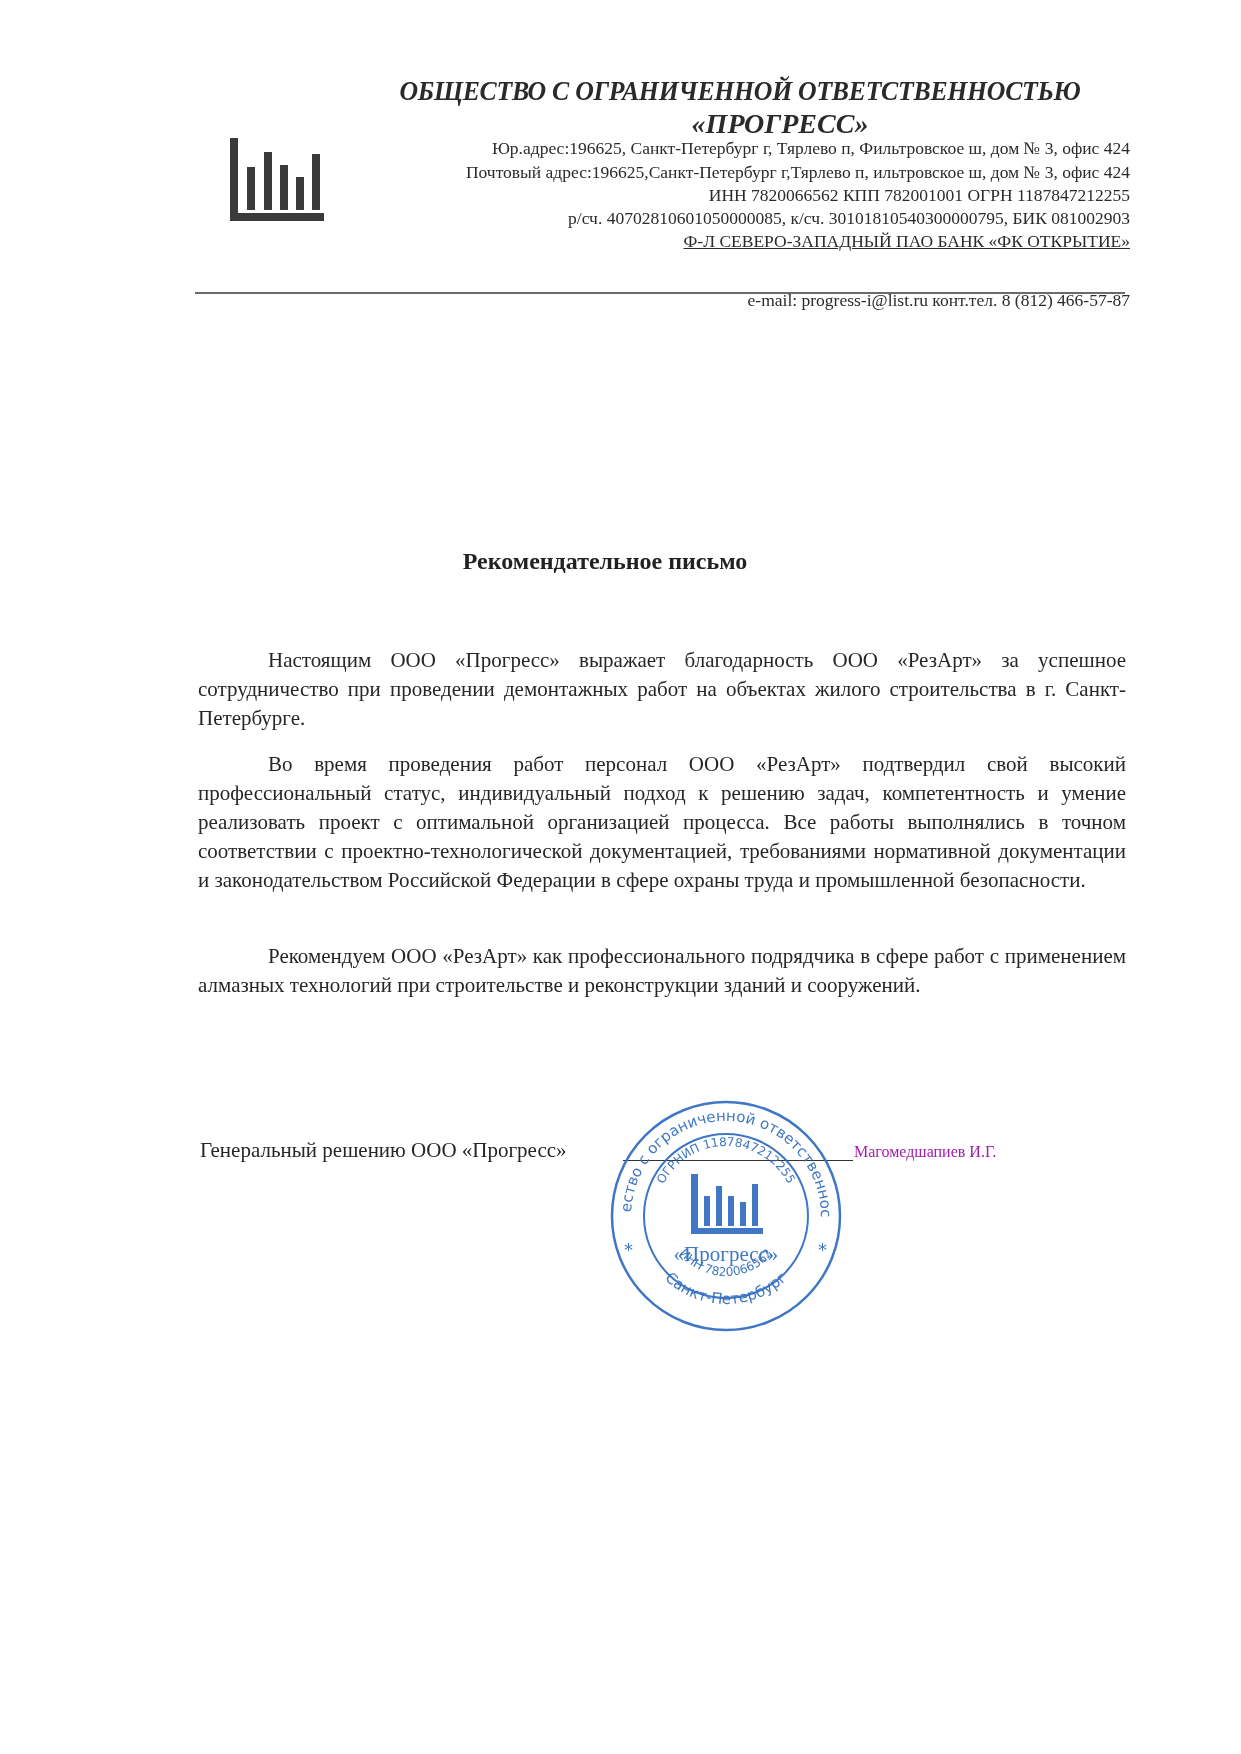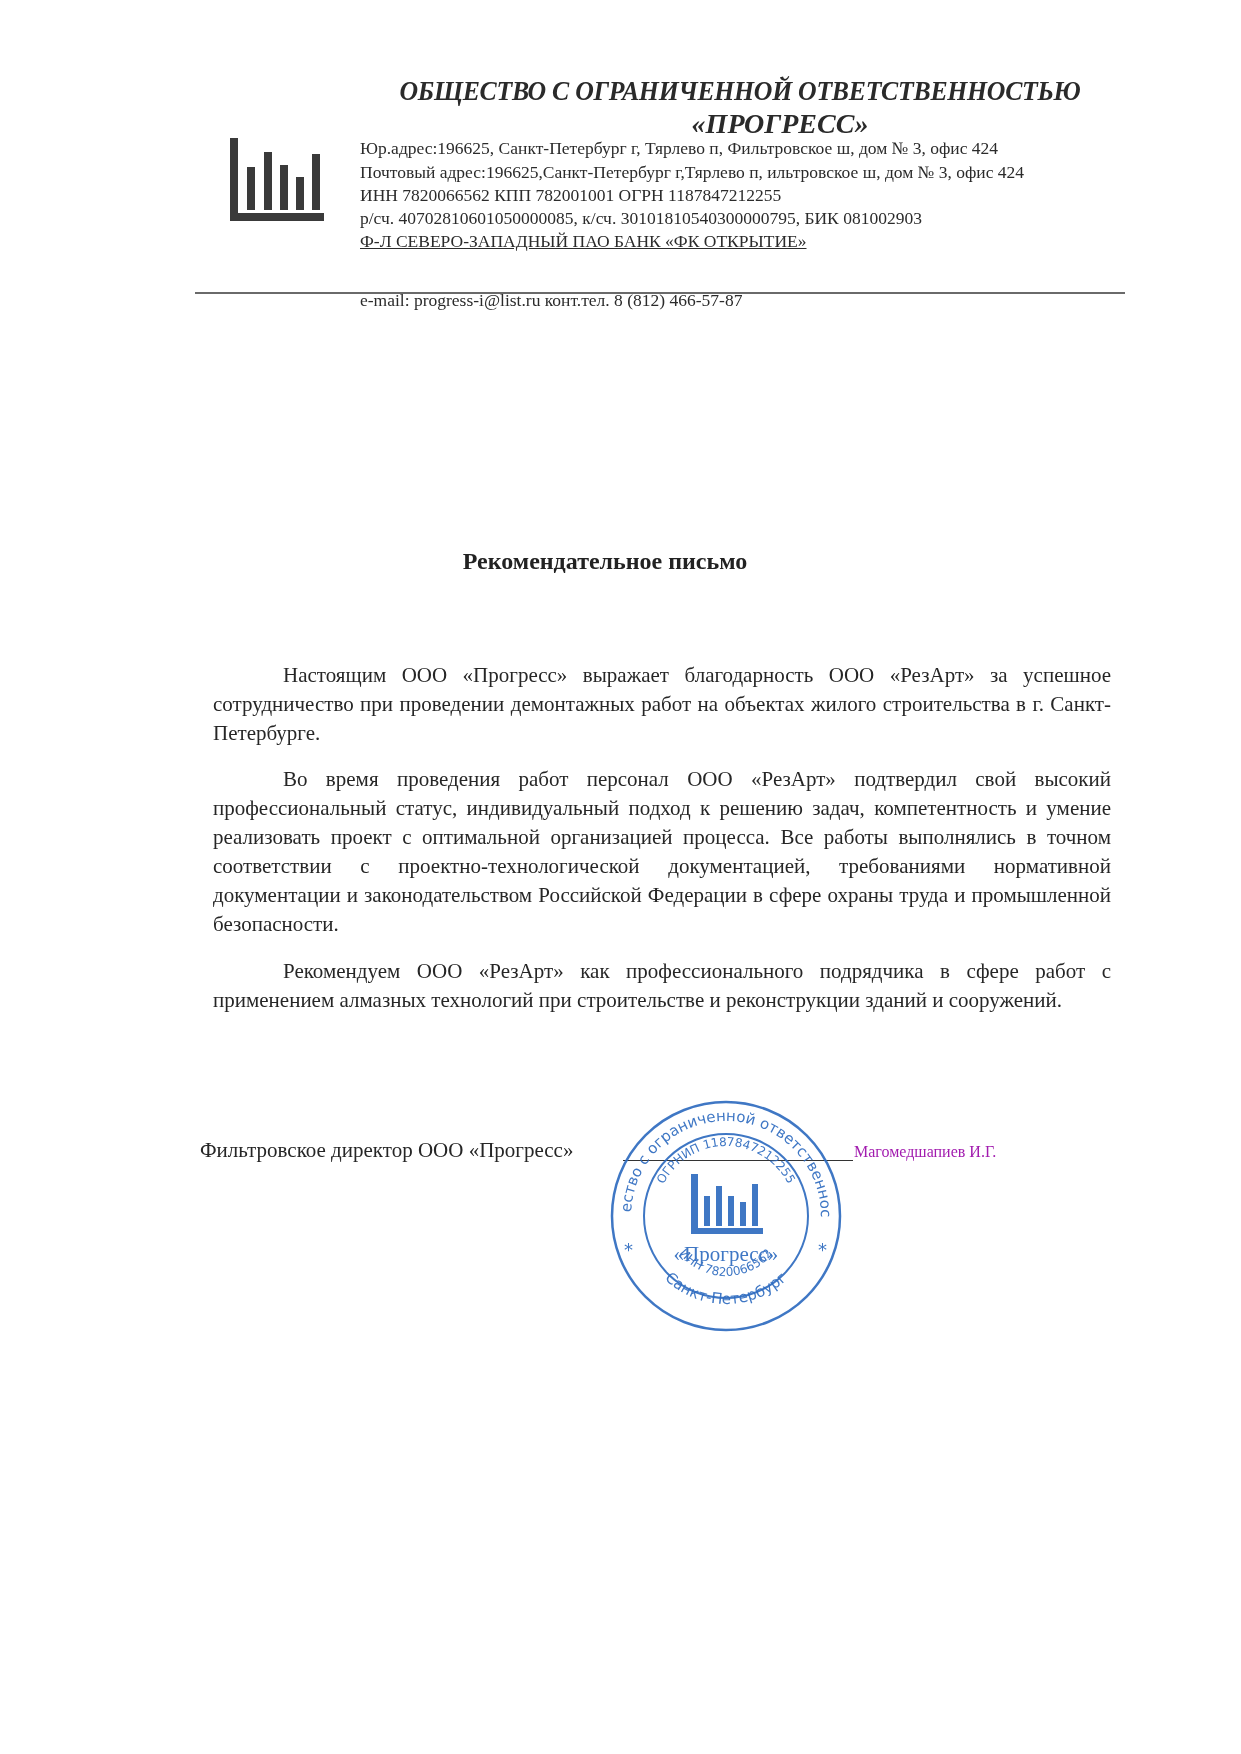--- a/index.html
+++ b/index.html
@@ -7,37 +7,37 @@
          font-family: "Liberation Serif", "DejaVu Serif", serif; color: #222; }
 
   .logo { position: absolute; left: 226px; top: 134px; width: 100px; height: 90px; }
 
   .org-name { position: absolute; left: 350px; top: 74px; width: 780px; text-align: center;
               font-style: italic; font-weight: bold; font-size: 28px; line-height: 34px;
               color: #2a2a2a; letter-spacing: -0.3px; transform: scaleX(0.92); transform-origin: center; }
   .org-quote { position: absolute; left: 560px; top: 108px; width: 440px; text-align: center;
                font-style: italic; font-weight: bold; font-size: 28px; line-height: 32px; color: #2a2a2a; }
 
-  .req { position: absolute; left: 360px; width: 770px; text-align: left;
+  .req { position: absolute; left: 360px; width: 770px; text-align: right;
          font-size: 17.5px; line-height: 22px; color: #2b2b2b; white-space: nowrap; }
   .req.r1 { top: 137px; }
   .req.r2 { top: 161px; }
   .req.r3 { top: 184px; }
   .req.r4 { top: 207px; }
   .req.r5 { top: 230px; text-decoration: underline; }
   .req.r6 { top: 253px; margin-top: 36px; }
 
   .hr { position: absolute; left: 195px; top: 292px; width: 930px; height: 2px; background: #6a6a6a; }
 
   .doc-title { position: absolute; left: 0; width: 1210px; top: 546px; text-align: center;
                font-weight: bold; font-size: 24px; line-height: 30px; color: #222; }
 
   .para { position: absolute; left: 198px; width: 928px; font-size: 21px; line-height: 29px;
           text-align: justify; color: #262626; }
-  .para p { margin: 15px; text-indent: 70px; }
+  .para p { margin: 0; text-indent: 70px; }
   .para.p1 { top: 646px; }
   .para.p2 { top: 750px; }
   .para.p3 { top: 942px; }
 
   .signer-title { position: absolute; left: 200px; top: 1137px; font-size: 21px; line-height: 26px; color: #262626; }
   .sign-line { position: absolute; left: 623px; top: 1160px; width: 230px; height: 1px; background: #333; }
   .signer-name { position: absolute; left: 854px; top: 1139px; font-size: 16px; line-height: 26px; color: #a21caf; text-align: right; }
 
   .stamp { position: absolute; left: 606px; top: 1096px; width: 240px; height: 240px; }
 </style>
@@ -71,21 +71,21 @@
 <div class="para p1">
   <p>Настоящим ООО «Прогресс» выражает благодарность ООО «РезАрт» за успешное сотрудничество при проведении демонтажных работ на объектах жилого строительства в г. Санкт-Петербурге.</p>
 </div>
 <div class="para p2">
   <p>Во время проведения работ персонал ООО «РезАрт» подтвердил свой высокий профессиональный статус, индивидуальный подход к решению задач, компетентность и умение реализовать проект с оптимальной организацией процесса. Все работы выполнялись в точном соответствии с проектно-технологической документацией, требованиями нормативной документации и законодательством Российской Федерации в сфере охраны труда и промышленной безопасности.</p>
 </div>
 <div class="para p3">
   <p>Рекомендуем ООО «РезАрт» как профессионального подрядчика в сфере работ с применением алмазных технологий при строительстве и реконструкции зданий и сооружений.</p>
 </div>
 
-<div class="signer-title">Фильтровское директор ООО «Прогресс»</div>
+<div class="signer-title">Генеральный решению ООО «Прогресс»</div>
 <div class="sign-line"></div>
 <div class="signer-name">Магомедшапиев И.Г.</div>
 
 <svg class="stamp" viewBox="0 0 240 240">
   <defs>
     <path id="outerArc" d="M 120,120 m -95,0 a 95,95 0 1,1 190,0"></path>
     <path id="innerArc" d="M 120,120 m -70,0 a 70,70 0 1,1 140,0"></path>
     <path id="bottomArc" d="M 120,120 m -88,0 a 88,88 0 0,0 176,0"></path>
     <path id="innBottomArc" d="M 120,120 m -60,0 a 60,60 0 0,0 120,0"></path>
   </defs>

